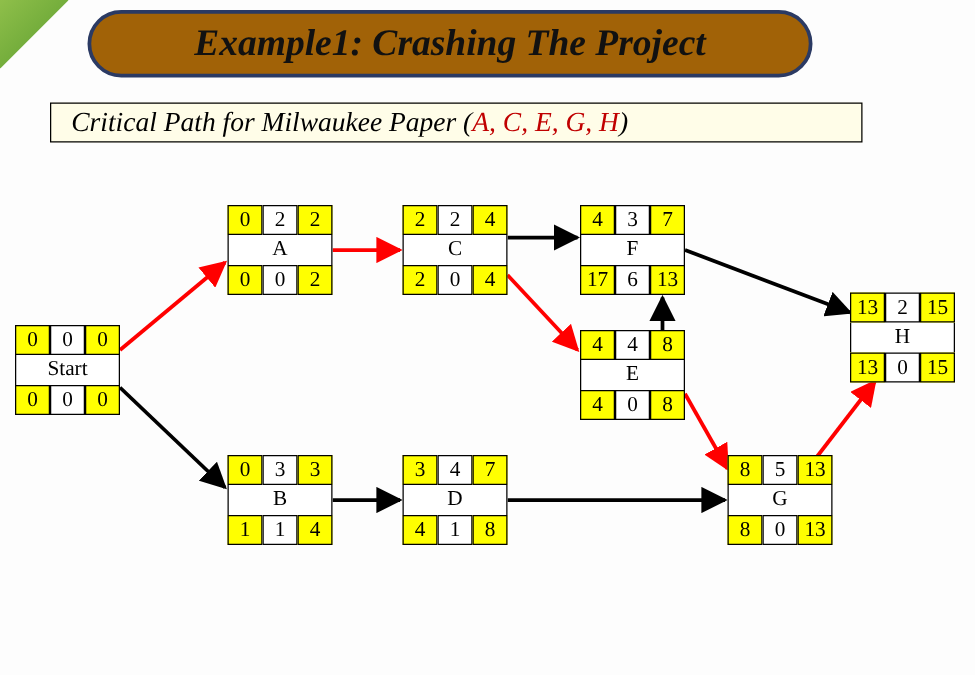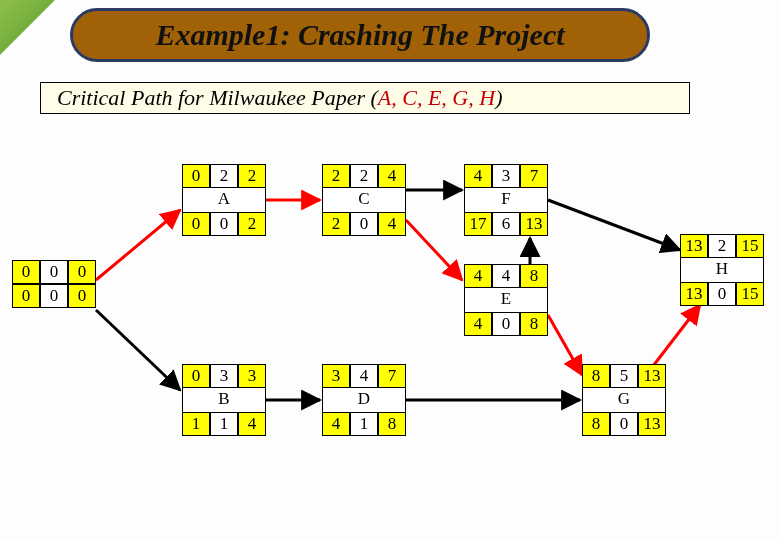--- a/index.html
+++ b/index.html
@@ -135,20 +135,21 @@
 
     <line x1="650" y1="230" x2="700" y2="165" stroke="#ff0000" stroke-width="3" marker-end="url(#ah-red)"></line>
   </svg>
 
   <div class="node" style="left:12px; top:120px;">
     <div class="row3">
       <div class="cell y">0</div>
       <div class="cell">0</div>
       <div class="cell y">0</div>
     </div>
+    <div class="label">Start</div>
     <div class="row3">
       <div class="cell y">0</div>
       <div class="cell">0</div>
       <div class="cell y">0</div>
     </div>
   </div>
 
   <div class="node" style="left:182px; top:24px;">
     <div class="row3">
       <div class="cell y">0</div>

